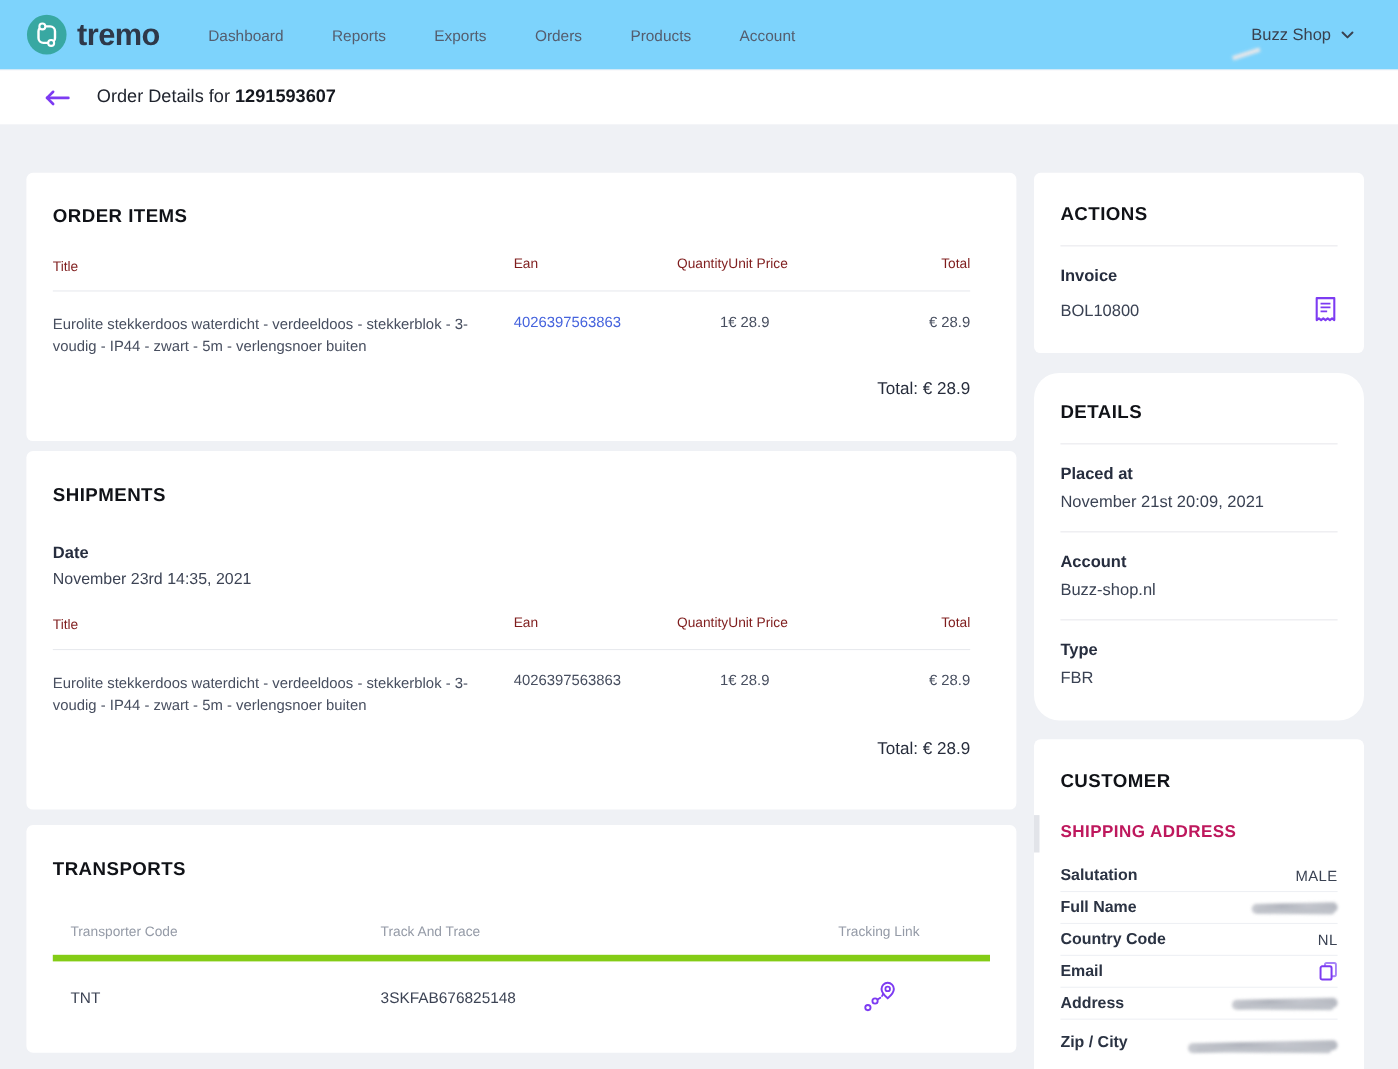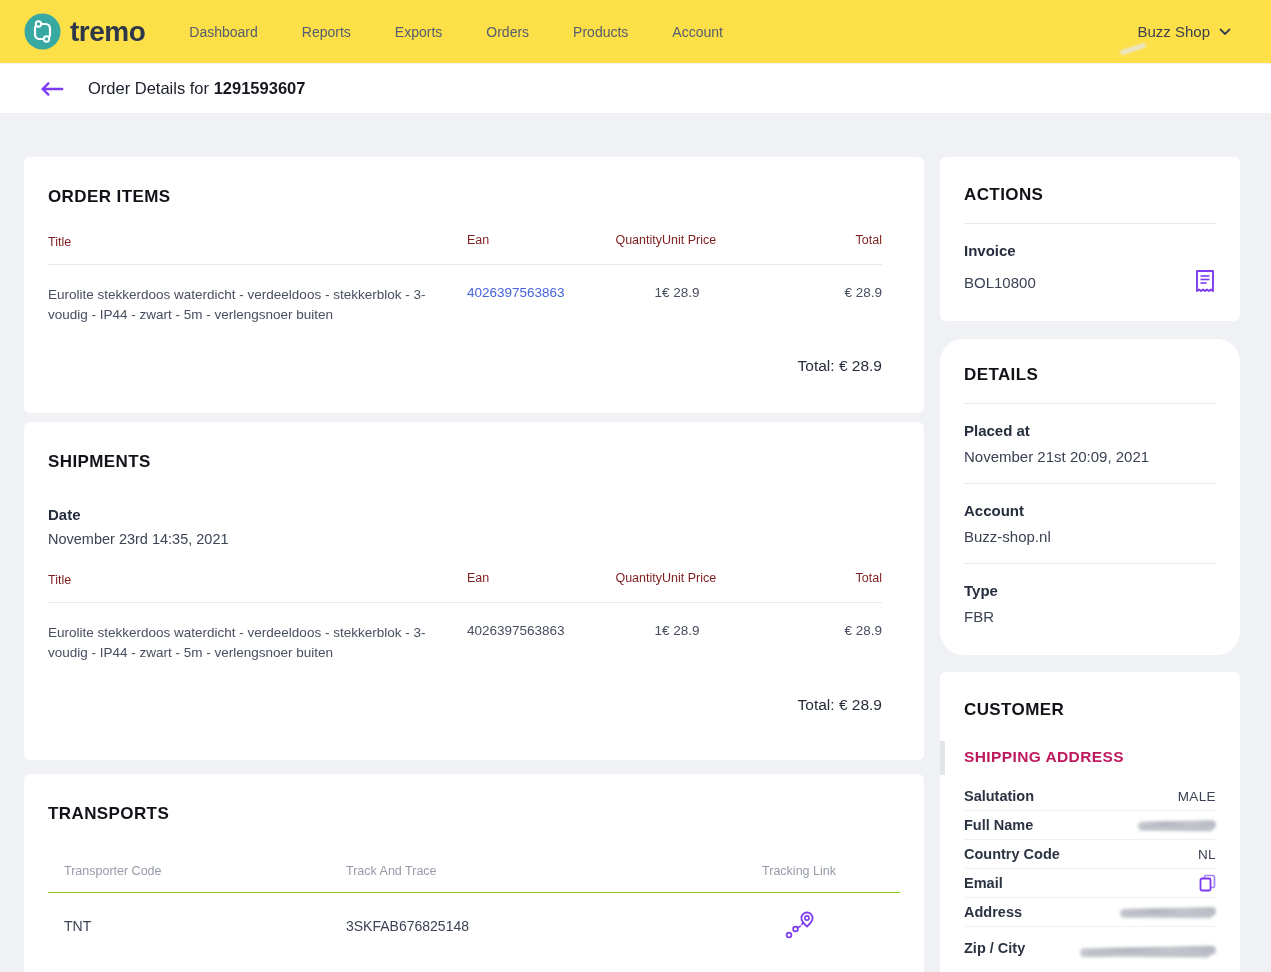--- a/index.html
+++ b/index.html
@@ -1,20 +1,20 @@
 <!DOCTYPE html>
 <html><head>
 <meta charset="utf-8">
 <style>
   * { box-sizing: border-box; margin: 0; padding: 0; }
   html,body { width:1271px; height:972px; overflow:hidden;
     font-family:"Liberation Sans", sans-serif; background:#eff1f5; color:#3e4657; }
 
   
-  .navbar { height:63px; background:#fde047; display:flex; align-items:center;
+  .navbar { height:63px; background:#7dd3fc; display:flex; align-items:center;
     padding:0 40px 0 24px; position:relative; }
   .logo { display:flex; align-items:center; gap:9px; cursor:pointer; }
   .logo-text { font-size:28px; font-weight:bold; color:#2e3849; letter-spacing:-.5px; }
   .nav-links { display:flex; gap:44px; margin-left:44px; }
   .nav-link { font-size:14px; color:#545d6e; cursor:pointer; }
   .shop-select { margin-left:auto; display:flex; align-items:center; gap:9px;
     font-size:15px; color:#39414f; cursor:pointer; }
   .smudge { position:absolute; right:125px; bottom:12px; width:26px; height:4px;
     background:#e6e7ea; transform:rotate(-18deg); filter:blur(1.5px); }
 
@@ -39,31 +39,31 @@
   .tbl { width:100%; }
   .tbl-head { display:flex; margin-top:26px; padding-bottom:12px;
     border-bottom:1px solid #e8eaee; font-size:12.5px; color:#7f1d1d; }
   .tbl-row { display:flex; padding-top:20px; font-size:13.5px; color:#474e5f; }
   .c-title { flex:1; padding-right:22px; line-height:1.5; }
   .c-ean   { width:120px; flex:none; }
   .c-qty   { width:75px; flex:none; text-align:right; }
   .c-unit  { width:110px; flex:none; text-align:left; }
   .c-total { width:110px; flex:none; text-align:right; }
   .ean-link { color:#4563dd; cursor:pointer; }
-  .tbl-total { text-align:right; margin-top:32px; font-size:15.5px; color:#272d3c; }
+  .tbl-total { text-align:right; margin-top:20px; font-size:15.5px; color:#272d3c; }
 
   .ship-meta { display:flex; margin-top:34px; }
   .meta-block { width:237px; flex:none; }
   .meta-label { font-size:15px; font-weight:bold; color:#262d3e; }
   .meta-value { font-size:14.5px; color:#3c4354; margin-top:8px; }
 
   
   .card-trans { padding:30px 24px 28px 24px; }
   .t-head { display:flex; margin-top:40px; padding:0 16px 14px 16px;
-    border-bottom:1px solid #84cc16; font-size:12.5px; color:#959ba7;justify-content:flex-end; }
+    border-bottom:6px solid #84cc16; font-size:12.5px; color:#959ba7;justify-content:flex-end; }
   .t-row { display:flex; align-items:center; padding:16px 16px 4px 16px;
     font-size:14px; color:#3c4354; }
   .t-c1 { width:282px; flex:none; }
   .t-c2 { flex:1; }
   .t-c3 { width:170px; flex:none; text-align:center; }
 
   
   .card-actions { padding:28px 24px 26px; margin-bottom:18px; }
   .card-details { padding:26px 24px 30px; margin-bottom:17px;border-radius:23px; }
   .card-customer { padding:28px 24px 30px; }

